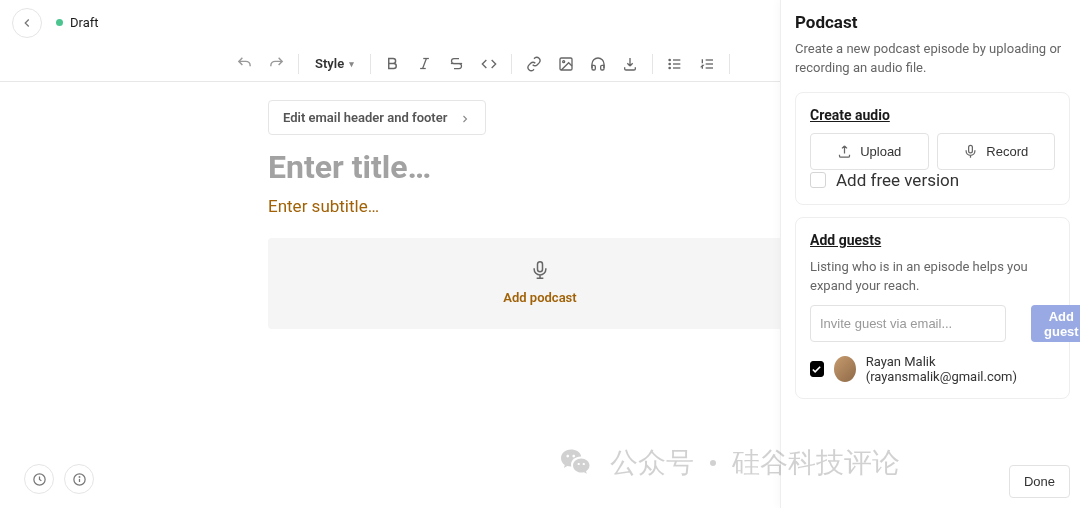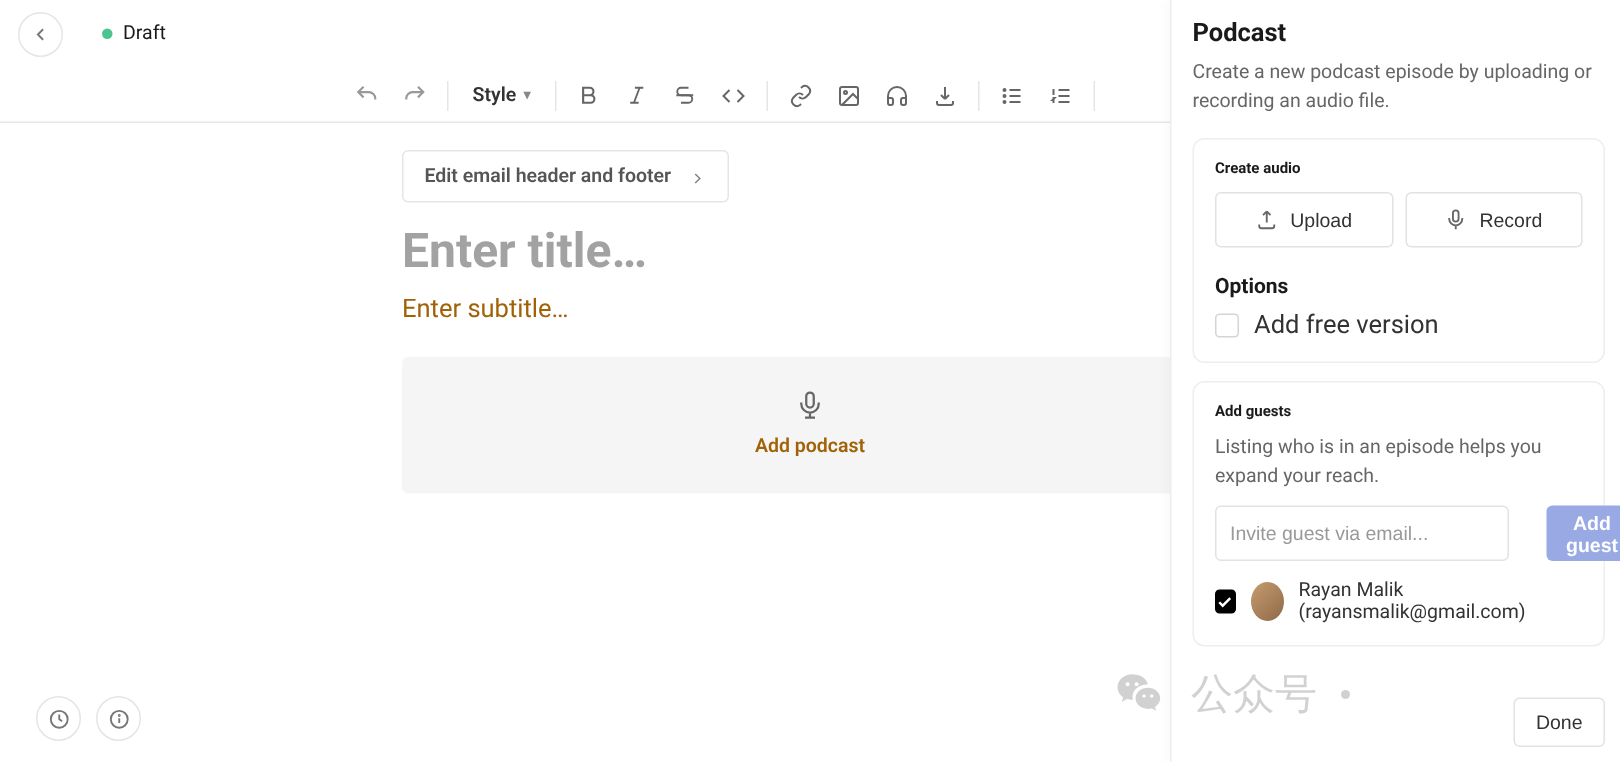--- a/index.html
+++ b/index.html
@@ -1,18 +1,18 @@
 <!DOCTYPE html>
 <html><head>
 <meta charset="utf-8">
 <style>
 * { box-sizing: border-box; margin: 0; padding: 0; }
 body { font-family: -apple-system, BlinkMacSystemFont, "Segoe UI", Roboto, sans-serif; background: #fff; color: #1a1a1a; width: 1080px; height: 508px; overflow: hidden; position: relative; }
 
-.topbar { height: 46px; display: flex; align-items: center; padding: 0 12px; border-bottom: 1px solid transparent; gap: 12px; }
+.topbar { height: 46px; display: flex; align-items: center; padding: 0 12px; border-bottom: 1px solid transparent; }
 .back-btn { width: 30px; height: 30px; border-radius: 50%; border: 1px solid #e5e5e5; background: #fff; display: flex; align-items: center; justify-content: center; cursor: pointer; }
 .status { display: flex; align-items: center; gap: 7px; margin-left: 14px; font-size: 13px; color: #1a1a1a; }
 .status-dot { width: 7px; height: 7px; border-radius: 50%; background: #4bc490; }
 
 .toolbar { height: 36px; border-bottom: 1px solid #e7e7e7; display: flex; align-items: center; padding: 0 230px 0 230px; gap: 4px; }
 .tb-btn { width: 28px; height: 28px; display: flex; align-items: center; justify-content: center; color: #666; cursor: pointer; border-radius: 4px; }
 .tb-sep { width: 1px; height: 20px; background: #e5e5e5; margin: 0 4px; }
 .style-dd { display: flex; align-items: center; gap: 5px; font-size: 13px; font-weight: 600; color: #333; padding: 0 8px; cursor: pointer; height: 28px; }
 .buttons-dd { display: flex; align-items: center; gap: 5px; font-size: 13px; font-weight: 600; color: #333; padding: 0 8px; cursor: pointer; height: 28px; margin-left: auto; }
 .caret { font-size: 9px; color: #888; }
@@ -23,21 +23,21 @@
 .subtitle-ph { font-size: 17px; color: #a16207; margin-top: 10px; }
 
 .podcast-block { margin-top: 22px; width: 544px; background: #f5f5f5; border-radius: 4px; display: flex; flex-direction: column; align-items: center; justify-content: center; padding: 22px 0 24px 0; cursor: pointer; }
 .podcast-block-label { font-size: 13px; font-weight: 600; color: #a16207; margin-top: 10px; }
 
 .sidepanel { position: absolute; right: 0; top: 0; bottom: 0; width: 300px; background: #fff; padding: 12px 10px 12px 14px; border-left: 1px solid #eee; box-shadow: -2px 0 8px rgba(0,0,0,0.03); display: flex; flex-direction: column; }
 .sp-title { font-size: 17px; font-weight: 700; margin-bottom: 8px; }
 .sp-desc { font-size: 13px; color: #666; line-height: 1.45; margin-bottom: 14px; }
 
 .card { border: 1px solid #eee; border-radius: 8px; padding: 14px; margin-bottom: 12px; }
-.card-h { font-size: 10px; font-weight: 700; margin-bottom: 10px; }
+.card-h { font-size: 14px; font-weight: 700; margin-bottom: 10px; text-decoration: underline; }
 .card-sub { font-size: 13px; color: #666; line-height: 1.45; margin-bottom: 10px; }
 .btn-row { display: flex; gap: 8px; }
 .btn-outline { flex: 1; border: 1px solid #e2e2e2; background: #fff; border-radius: 4px; padding: 10px 0; display: flex; align-items: center; justify-content: center; gap: 8px; font-size: 13px; color: #333; cursor: pointer; }
 .options-h { font-size: 14px; font-weight: 700; margin-top: 18px; margin-bottom: 8px; }
 .check-row { display: flex; align-items: center; gap: 10px; font-size: 17px; color: #333; }
 .checkbox { width: 16px; height: 16px; border: 1.5px solid #d5d5d5; border-radius: 3px; cursor: pointer; }
 .checkbox.checked { background: #000; border-color: #000; display: flex; align-items: center; justify-content: center; }
 
 .guest-input-row { display: flex; gap: 25px; margin-bottom: 12px; }
 .guest-input { flex: 1; border: 1px solid #e2e2e2; border-radius: 4px; padding: 10px 9px; font-size: 13px; color: #333; }
@@ -198,21 +198,20 @@
         <span>Upload</span>
       </button>
       <button class="btn-outline">
         <svg width="15" height="15" viewBox="0 0 24 24" fill="none" stroke="#666" stroke-width="2">
             <rect x="9" y="2" width="6" height="12" rx="3"></rect>
             <path d="M5 10v1a7 7 0 0014 0v-1M12 18v4"></path>
           </svg>
         <span>Record</span>
       </button>
     </div>
-    <div class="options-h">Options</div>
     <div class="check-row">
       <div class="checkbox"></div>
       <span>Add free version</span>
     </div>
   </div>
 
   <div class="card">
     <div class="card-h">Add guests</div>
     <div class="card-sub">Listing who is in an episode helps you expand your reach.</div>
     <div class="guest-input-row">
@@ -248,13 +247,14 @@
       </svg>
   </div>
 </div>
 
 <div class="watermark">
   <svg width="36" height="36" viewBox="0 0 24 24" fill="rgba(0,0,0,0.18)">
       <path d="M8.5 3C4.9 3 2 5.6 2 8.8c0 1.8 1 3.4 2.5 4.5l-.6 2 2.3-1.3c.7.2 1.5.3 2.3.3h.4c-.1-.4-.2-.9-.2-1.3 0-3 2.9-5.4 6.5-5.4h.3C15 4.8 12 3 8.5 3zm-2 3.5c.5 0 .9.4.9.9s-.4.9-.9.9-.9-.4-.9-.9.4-.9.9-.9zm4 0c.5 0 .9.4.9.9s-.4.9-.9.9-.9-.4-.9-.9.4-.9.9-.9zM15.5 9c-3 0-5.5 2.1-5.5 4.7s2.5 4.7 5.5 4.7c.6 0 1.2-.1 1.8-.2l1.9 1-.5-1.7c1.4-.9 2.3-2.3 2.3-3.8 0-2.6-2.5-4.7-5.5-4.7zm-1.7 3c.4 0 .8.3.8.7s-.4.7-.8.7-.8-.3-.8-.7.4-.7.8-.7zm3.4 0c.4 0 .8.3.8.7s-.4.7-.8.7-.8-.3-.8-.7.4-.7.8-.7z"></path>
     </svg>
   <span>公众号</span>
   <span class="sep-dot"></span>
+  <span>硅谷科技评论</span>
 </div>
 
 </body></html>

